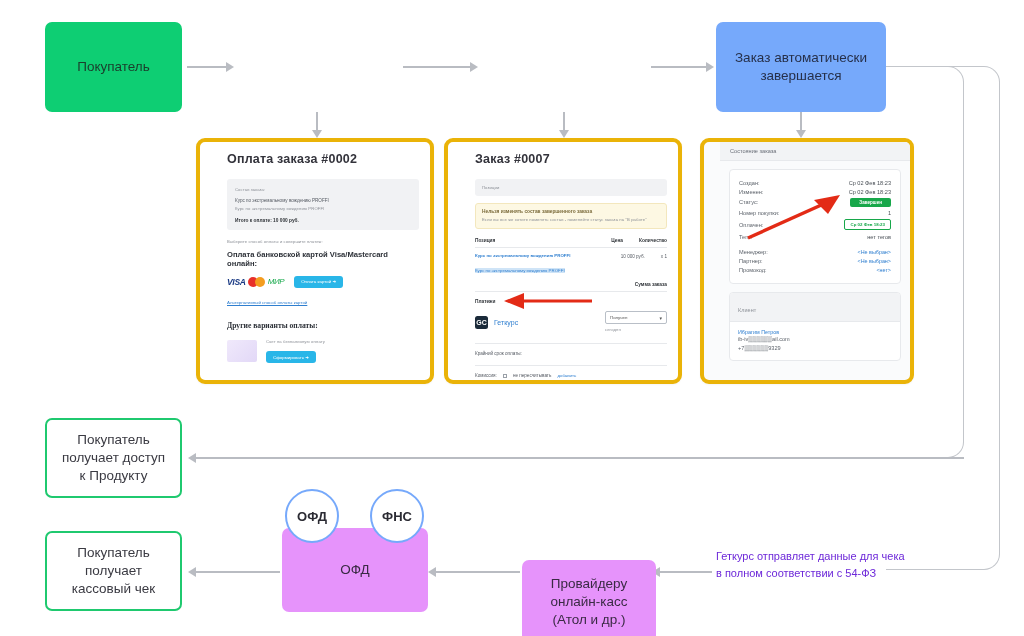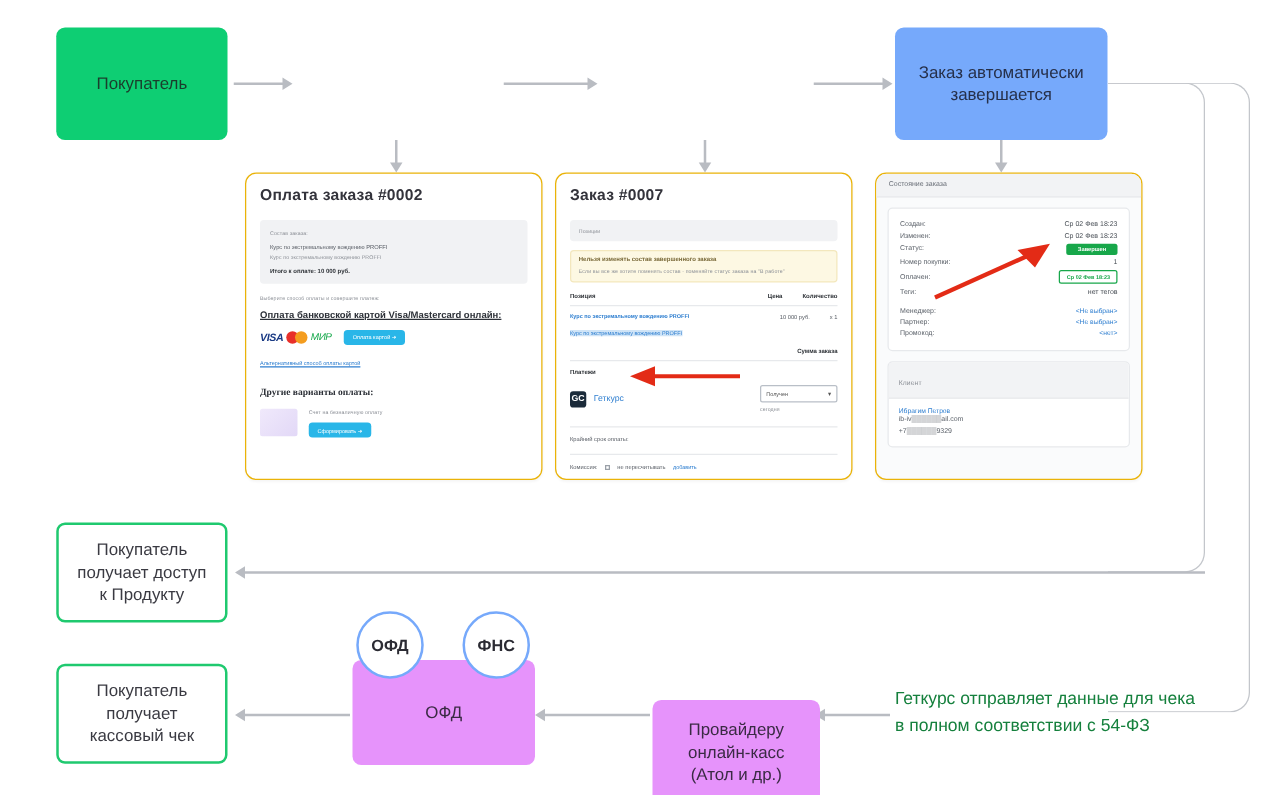--- a/index.html
+++ b/index.html
@@ -45,24 +45,25 @@
   .arrowhead { position: absolute; width: 0; height: 0; }
   .ah-right { border-top: 5px solid transparent; border-bottom: 5px solid transparent; border-left: 8px solid #b9bcc2; }
   .ah-left  { border-top: 5px solid transparent; border-bottom: 5px solid transparent; border-right: 8px solid #b9bcc2; }
   .ah-down  { border-left: 5px solid transparent; border-right: 5px solid transparent; border-top: 8px solid #b9bcc2; }
   .rounded-path { position: absolute; border: 1.6px solid #c3c6cb; background: transparent; }
 
   
   .card {
     position: absolute;
     background: #ffffff;
-    border: 1px solid #eab308;
+    border: 4px solid #eab308;
     border-radius: 9px;
     overflow: hidden;
     box-shadow: 0 1px 2px rgba(0,0,0,.04);
+    padding-left: 16px;
   }
   .card-inner { padding: 10px 11px; }
   .card-title { font-size: 12.5px; font-weight: bold; color: #33333b; letter-spacing:.2px; }
 
   .blurgrey { background: #f1f2f4; border-radius: 3px; }
 
   .tiny  { font-size: 4.2px; color: #8b8f96; line-height: 1.7; letter-spacing:.1px; }
   .tiny2 { font-size: 4.6px; color: #555a62; line-height: 1.8; }
   .tinyb { font-size: 4.8px; color: #2f3338; font-weight: bold; }
   .tinylink { font-size: 4.4px; color: #2f7fd0; }
@@ -88,21 +89,21 @@
   
   .card-head-bar { background:#f2f3f5; padding:6px 10px; font-size:5.6px; color:#6b7079; border-bottom:1px solid #e7e9ec; }
   .kv { display:flex; justify-content:space-between; font-size:5.6px; color:#5d636b; padding:1.6px 0; }
   .kv .val { color:#4a5057; }
   .badge-green { background:#17a74a; color:#fff; font-size:4.6px; font-weight:bold; border-radius:2px; padding:2px 9px; display:inline-block; }
   .badge-out   { background:#fff; border:1.3px solid #17a74a; color:#17a74a; font-size:4.4px; font-weight:bold; border-radius:2px; padding:2px 5px; display:inline-block; }
   .lnk { color:#2f7fd0; font-size:5.4px; }
 
   
   .red-arrow { position: absolute; z-index: 6; }
-  .note-text { position:absolute; font-size:14px; color:#15803d; line-height:1.55; }
+  .note-text { position:absolute; font-size:11px; color:#6d28d9; line-height:1.55; }
 </style>
 </head>
 <body>
 
 <div class="stage">
 
   <div class="box box-green-solid" style="left:45px; top:22px; width:137px; height:90px;">
     <span>Покупатель</span>
   </div>
 
@@ -156,21 +157,21 @@
 
       <div class="blurgrey" style="margin-top:13px; padding:7px 8px;">
         <div class="tiny">Состав заказа:</div>
         <div class="tiny2" style="margin-top:4px;">Курс по экстремальному вождению PROFFI</div>
         <div class="tiny">Курс по экстремальному вождению PROFFI</div>
         <div class="tinyb" style="margin-top:5px;">Итого к оплате: 10 000 руб.</div>
       </div>
 
       <div class="tiny" style="margin-top:8px;">Выберите способ оплаты и совершите платеж:</div>
 
-      <div class="sect-head" style="margin-top:5px;text-decoration:underline;">Оплата банковской картой Visa/Mastercard онлайн:</div>
+      <div class="sect-head" style="margin-top:5px;">Оплата банковской картой Visa/Mastercard онлайн:</div>
 
       <div style="display:flex; align-items:center; gap:10px; margin-top:8px;">
         <div class="visa-logo">
           <span class="visa-txt">VISA</span>
           <span class="mc-a"></span>
           <span class="mc-b"></span>
           <span class="mir-txt">МИР</span>
         </div>
         <span class="pill-btn">Оплата картой ➜</span>
       </div>

